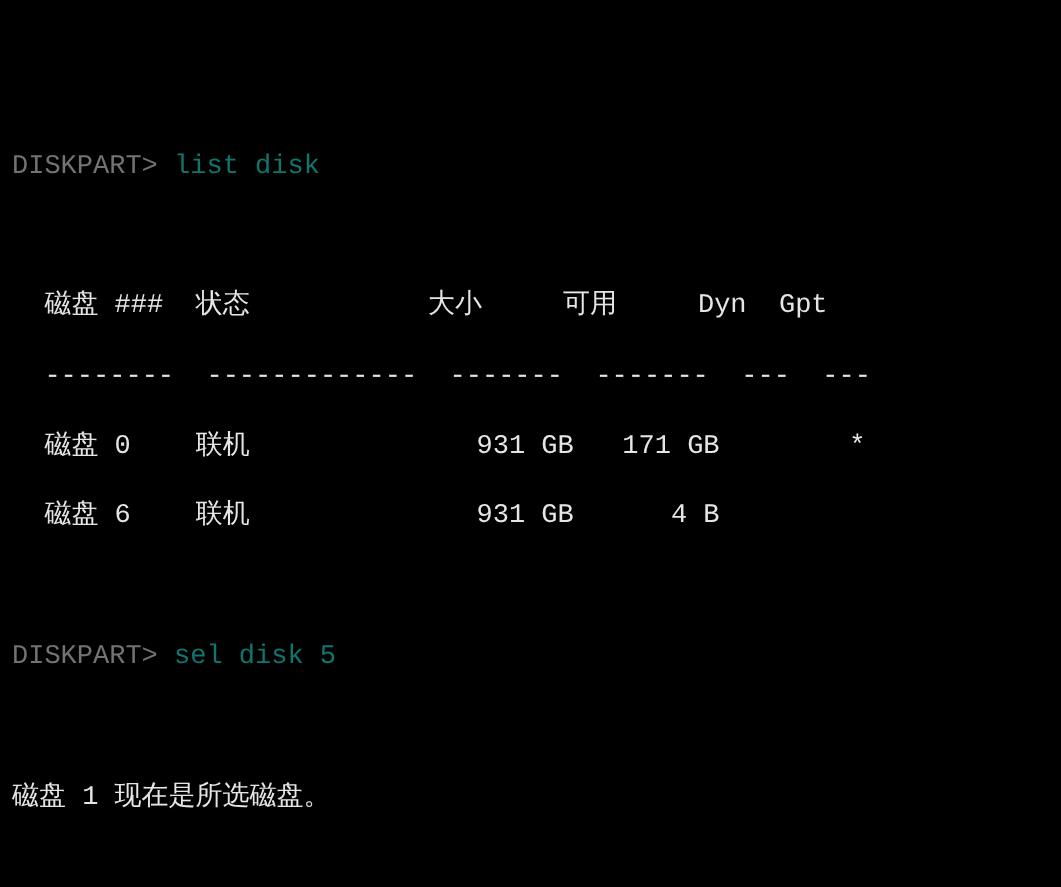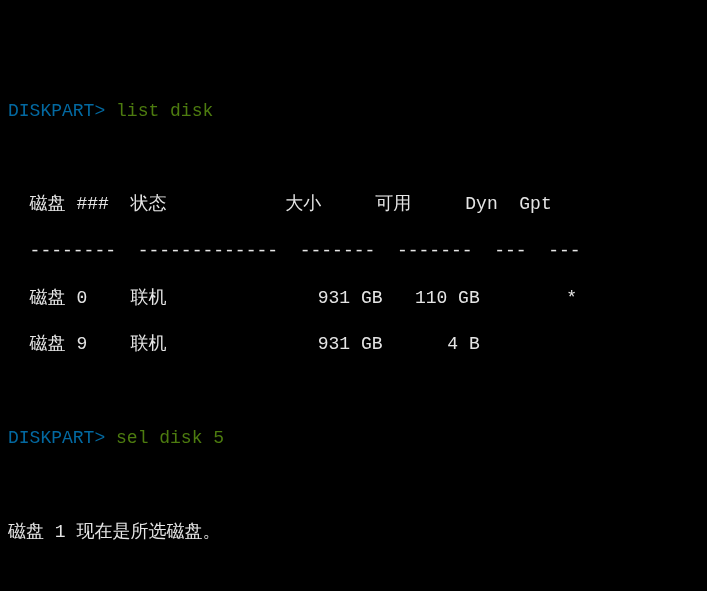--- a/index.html
+++ b/index.html
@@ -12,35 +12,35 @@
   }
   body {
     font-family: "Consolas", "Courier New", monospace;
     font-size: 18px;
     color: #e5e5e5;
     line-height: 1.3;
     padding: 6px 8px;
     white-space: pre;
     box-sizing: border-box;
   }
-  .prompt { color: #0369a1; }
-  .cmd    { color: #4d7c0f; }
+  .prompt { color: #737373; }
+  .cmd    { color: #0f766e; }
   .line   { display: block; }
 </style>
 </head>
 <body>
 
 
 
 <span class="line"><span class="prompt">DISKPART&gt;</span> <span class="cmd">list disk</span></span>
 <span class="line"> </span>
 <span class="line">  <span>磁盘 ###</span>  <span>状态</span>           <span>大小</span>     <span>可用</span>     <span>Dyn</span>  <span>Gpt</span></span>
 <span class="line">  <span>--------</span>  <span>-------------</span>  <span>-------</span>  <span>-------</span>  <span>---</span>  <span>---</span></span>
-<span class="line">  <span>磁盘 0</span>    <span>联机</span>              <span>931 GB</span>   <span>110 GB</span>        <span>*</span></span>
-<span class="line">  <span>磁盘 9</span>    <span>联机</span>              <span>931 GB</span>      <span>4 B</span></span>
+<span class="line">  <span>磁盘 0</span>    <span>联机</span>              <span>931 GB</span>   <span>171 GB</span>        <span>*</span></span>
+<span class="line">  <span>磁盘 6</span>    <span>联机</span>              <span>931 GB</span>      <span>4 B</span></span>
 <span class="line"> </span>
 <span class="line"><span class="prompt">DISKPART&gt;</span> <span class="cmd">sel disk 5</span></span>
 <span class="line"> </span>
 <span class="line">磁盘 1 现在是所选磁盘。</span>
 <span class="line"> </span>
 
 
 
 
 

